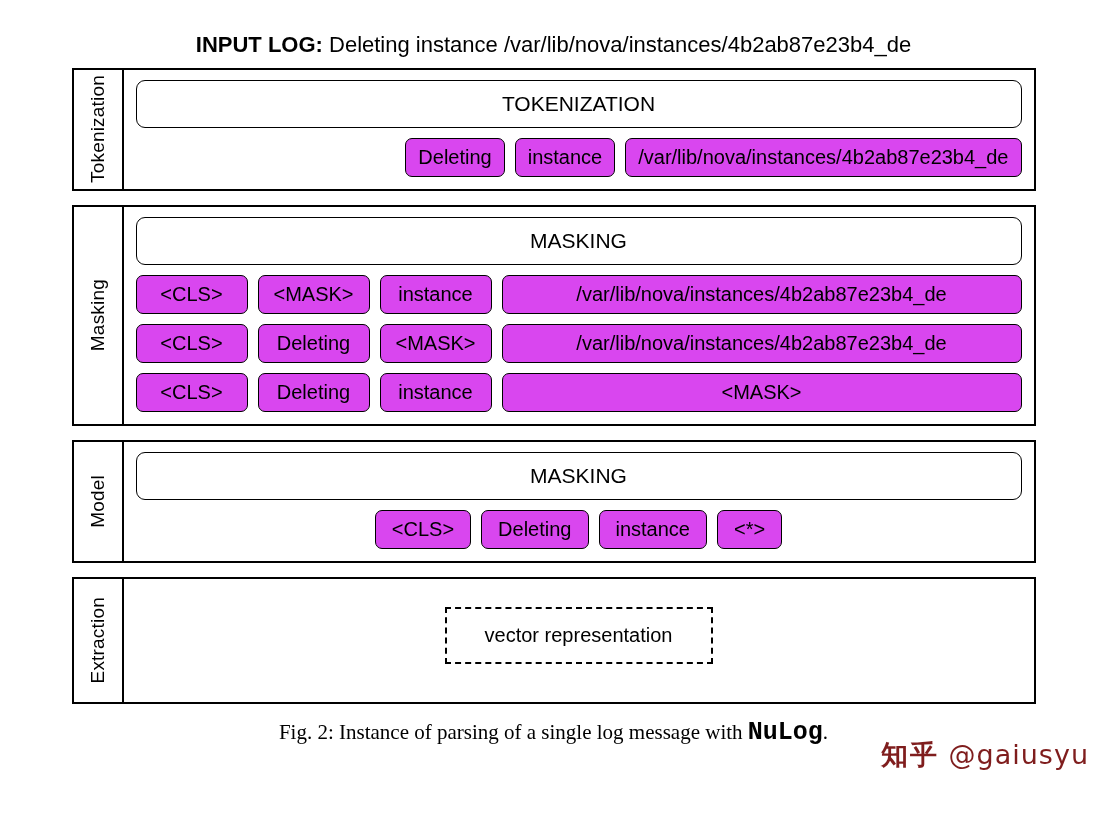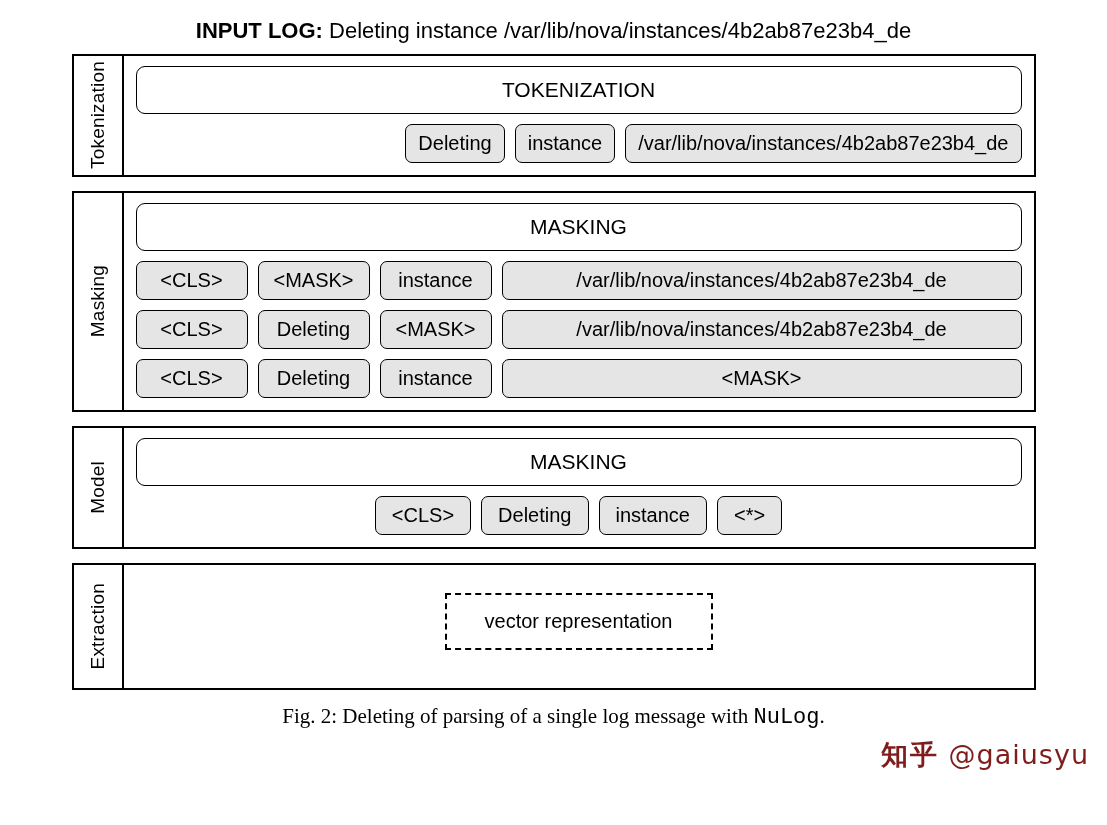--- a/index.html
+++ b/index.html
@@ -13,21 +13,21 @@
     font-family: "Liberation Sans", sans-serif;
     color: #000000;
     position: relative;
     overflow: hidden;
   }
 
   
   .header {
     text-align: center;
     font-size: 22px;
-    padding-top: 18px;
+    padding-top: 32px;
     padding-bottom: 10px;
     white-space: nowrap;
   }
   .header .label {
     font-weight: bold;
   }
   .header .value {
     font-weight: normal;
   }
 
@@ -87,21 +87,21 @@
     align-items: stretch;
   }
   .row:last-child { margin-bottom: 0; }
 
   .token {
     border: 1px solid #000;
     border-radius: 7px;
     font-size: 20px;
     padding: 7px 12px;
     text-align: center;
-    background: #e5e5e5;
+    background: #d946ef;
     white-space: nowrap;
     box-sizing: border-box;
     display: flex;
     align-items: center;
     justify-content: center;
   }
   .token.grow { flex: 1 1 auto; }
 
   .row.right { justify-content: flex-end; }
   .row.center { justify-content: center; }
@@ -140,21 +140,22 @@
 
   
   .caption {
     text-align: center;
     font-family: "Liberation Serif", serif;
     font-size: 21px;
     margin-top: 14px;
   }
   .caption .mono {
     font-family: "Liberation Mono", monospace;
-    font-size: 22px;
+    font-size: 25px;
+    font-weight: bold;
   }
 
   
   .watermark {
     position: absolute;
     right: 18px;
     bottom: 52px;
     font-size: 27px;
     color: #7f1d1d;
     font-family: "DejaVu Sans", sans-serif;
@@ -244,18 +245,18 @@
         <div class="dashed vec">
           <div>vector representation</div>
         </div>
       </div>
     </div>
   </div>
 
 </div>
 
 <div class="caption">
-  <span>Fig. 2: Deleting of parsing of a single log message with </span><span class="mono">NuLog</span><span>.</span>
+  <span>Fig. 2: Instance of parsing of a single log message with </span><span class="mono">NuLog</span><span>.</span>
 </div>
 
 <div class="watermark">
   <span class="zhi">知乎</span><span> @gaiusyu</span>
 </div>
 
 </body></html>

